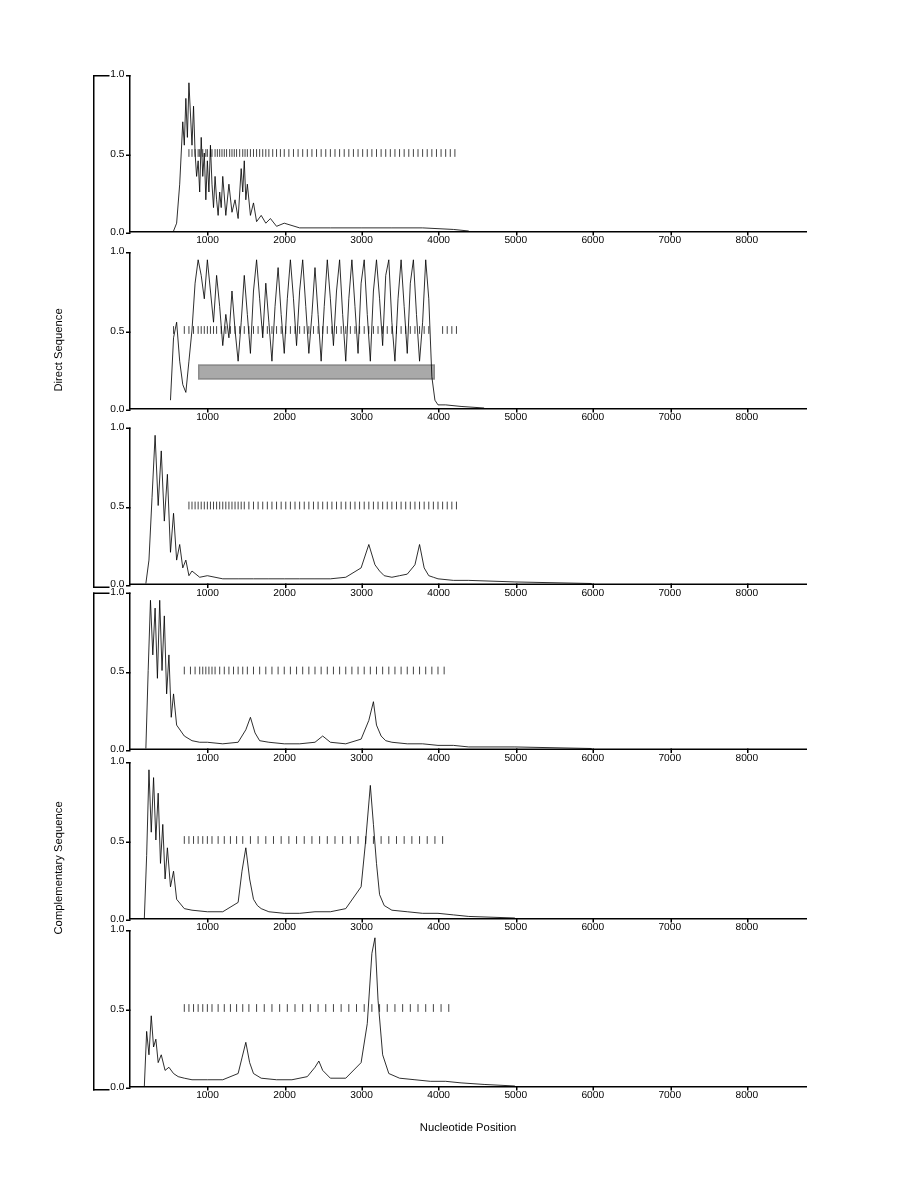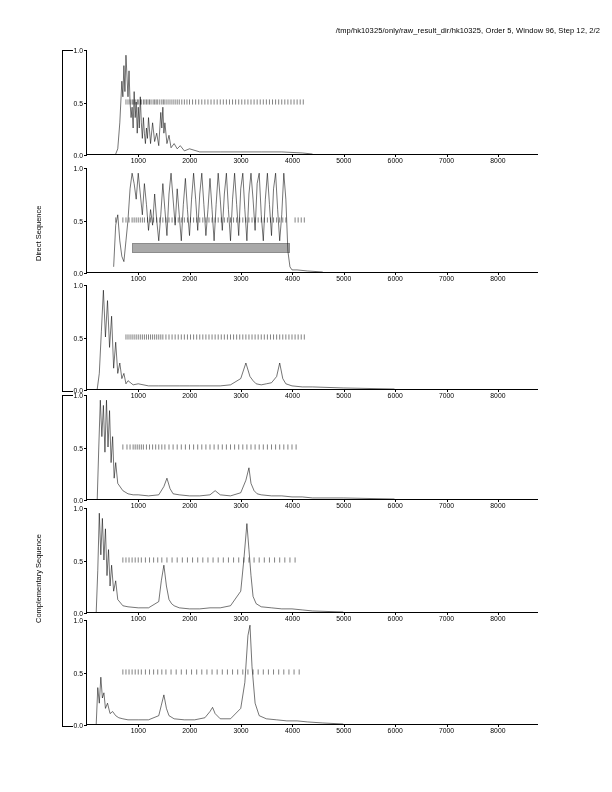--- a/index.html
+++ b/index.html
@@ -111,21 +111,20 @@
   .grey-bar {
     position: absolute;
     background: #a9a9a9;
     border: 0.5px solid #8c8c8c;
   }
 </style>
 </head>
 <body>
 
 <div id="page">
-  <div class="title">/tmp/hk10325/only/raw_result_dir/hk10325, Order 5, Window 96, Step 12, 2/2</div>
 
   <div class="yaxis-title" id="ylab-top" style="left: 34px; top: 260.5px;">Direct Sequence</div>
   <div class="yaxis-title" id="ylab-bottom" style="left: 34px; top: 622.5px;">Complementary Sequence</div>
 
   <div class="panel-stack" id="panels">
       <div class="panel" style="top: 50px; height: 105px;">
         <div class="plot-area">
           <div class="ytick-mark" style="top: 105px;"></div>
           <div class="ytick-label" style="top: 105px;">0.0</div>
           <div class="ytick-mark" style="top: 52.5px;"></div>
@@ -617,15 +616,16 @@
             <line x1="192.10" x2="192.10" y1="49.90" y2="55.10" stroke="#000000" stroke-width="0.5"></line>
             <line x1="197.24" x2="197.24" y1="49.90" y2="55.10" stroke="#000000" stroke-width="0.5"></line>
             <line x1="202.37" x2="202.37" y1="49.90" y2="55.10" stroke="#000000" stroke-width="0.5"></line>
             <line x1="207.51" x2="207.51" y1="49.90" y2="55.10" stroke="#000000" stroke-width="0.5"></line>
             <line x1="212.65" x2="212.65" y1="49.90" y2="55.10" stroke="#000000" stroke-width="0.5"></line>
           </svg>
         </div>
       </div>
     </div>
 
+  <div class="xaxis-title" id="xlab" style="top: 747px;">Nucleotide Position</div>
 <div class="brace" style="left: 62px; top: 50px; height: 340px; width: 10px; border-left: 0.8px solid rgb(0, 0, 0); border-top: 0.8px solid rgb(0, 0, 0); border-bottom: 0.8px solid rgb(0, 0, 0);"></div>
     <div class="brace" style="left: 62px; top: 395px; height: 330px; width: 10px; border-left: 0.8px solid rgb(0, 0, 0); border-top: 0.8px solid rgb(0, 0, 0); border-bottom: 0.8px solid rgb(0, 0, 0);"></div>
   </div>
 
 </body></html>

